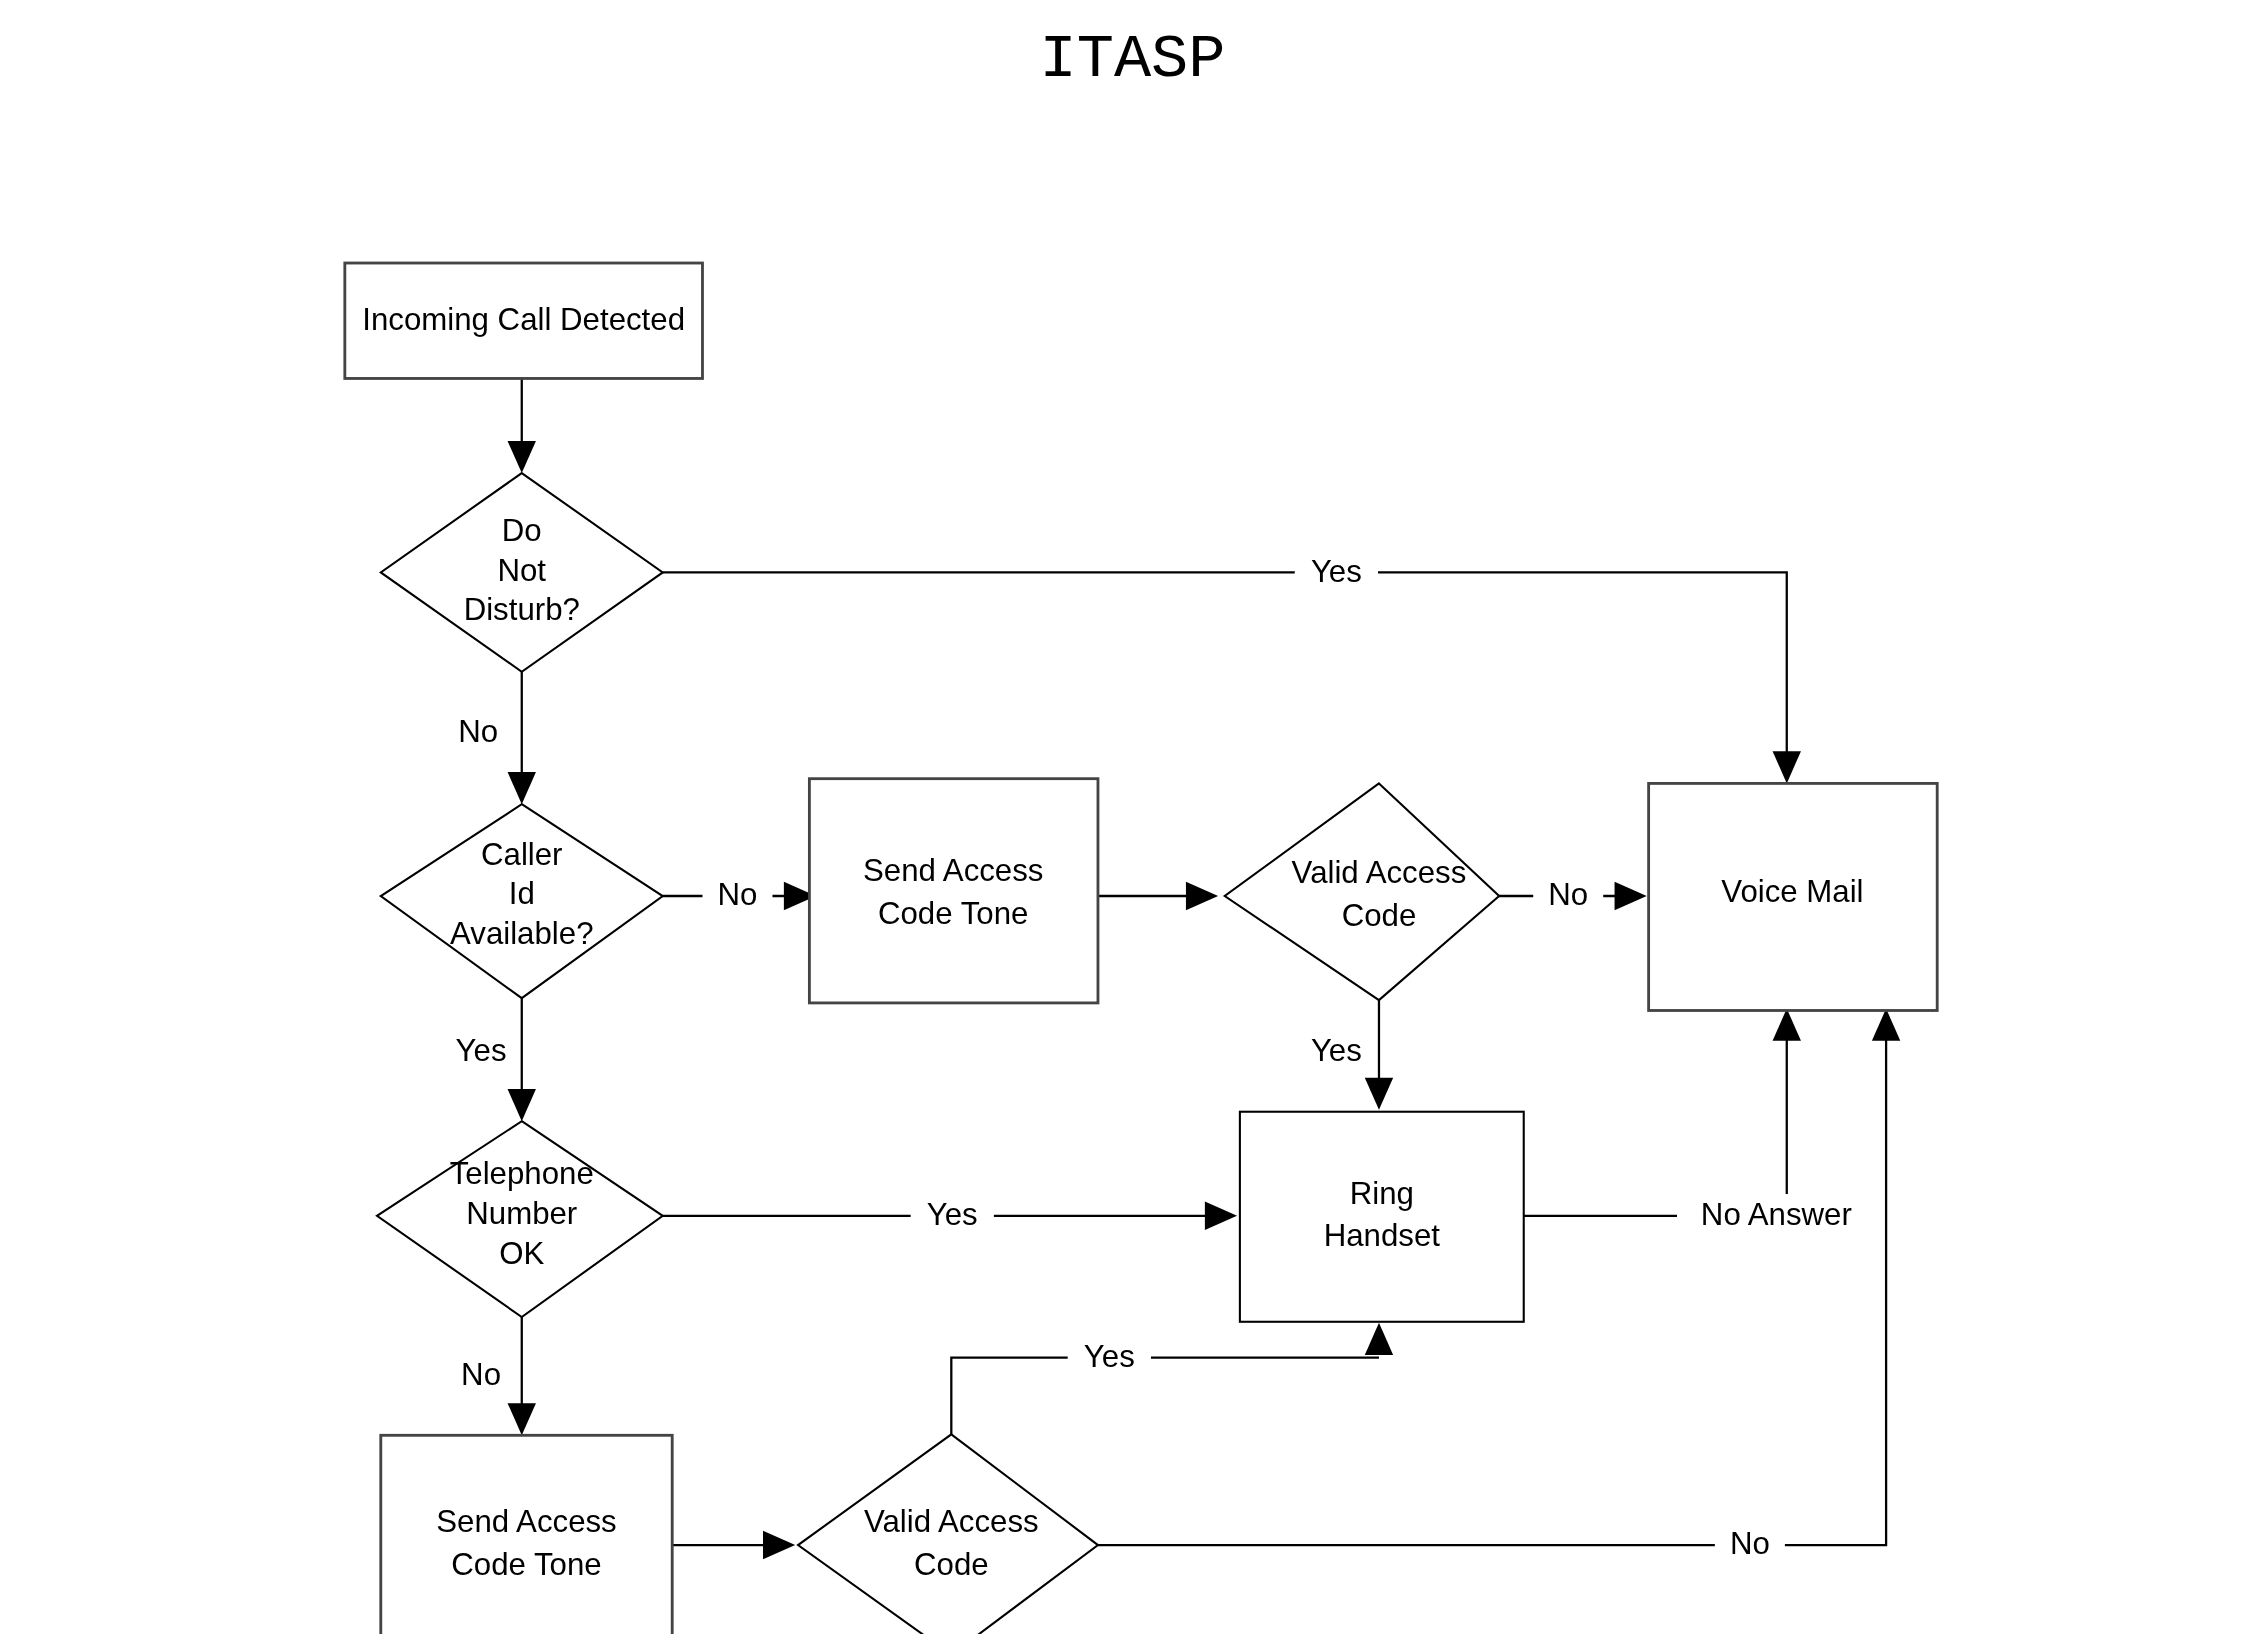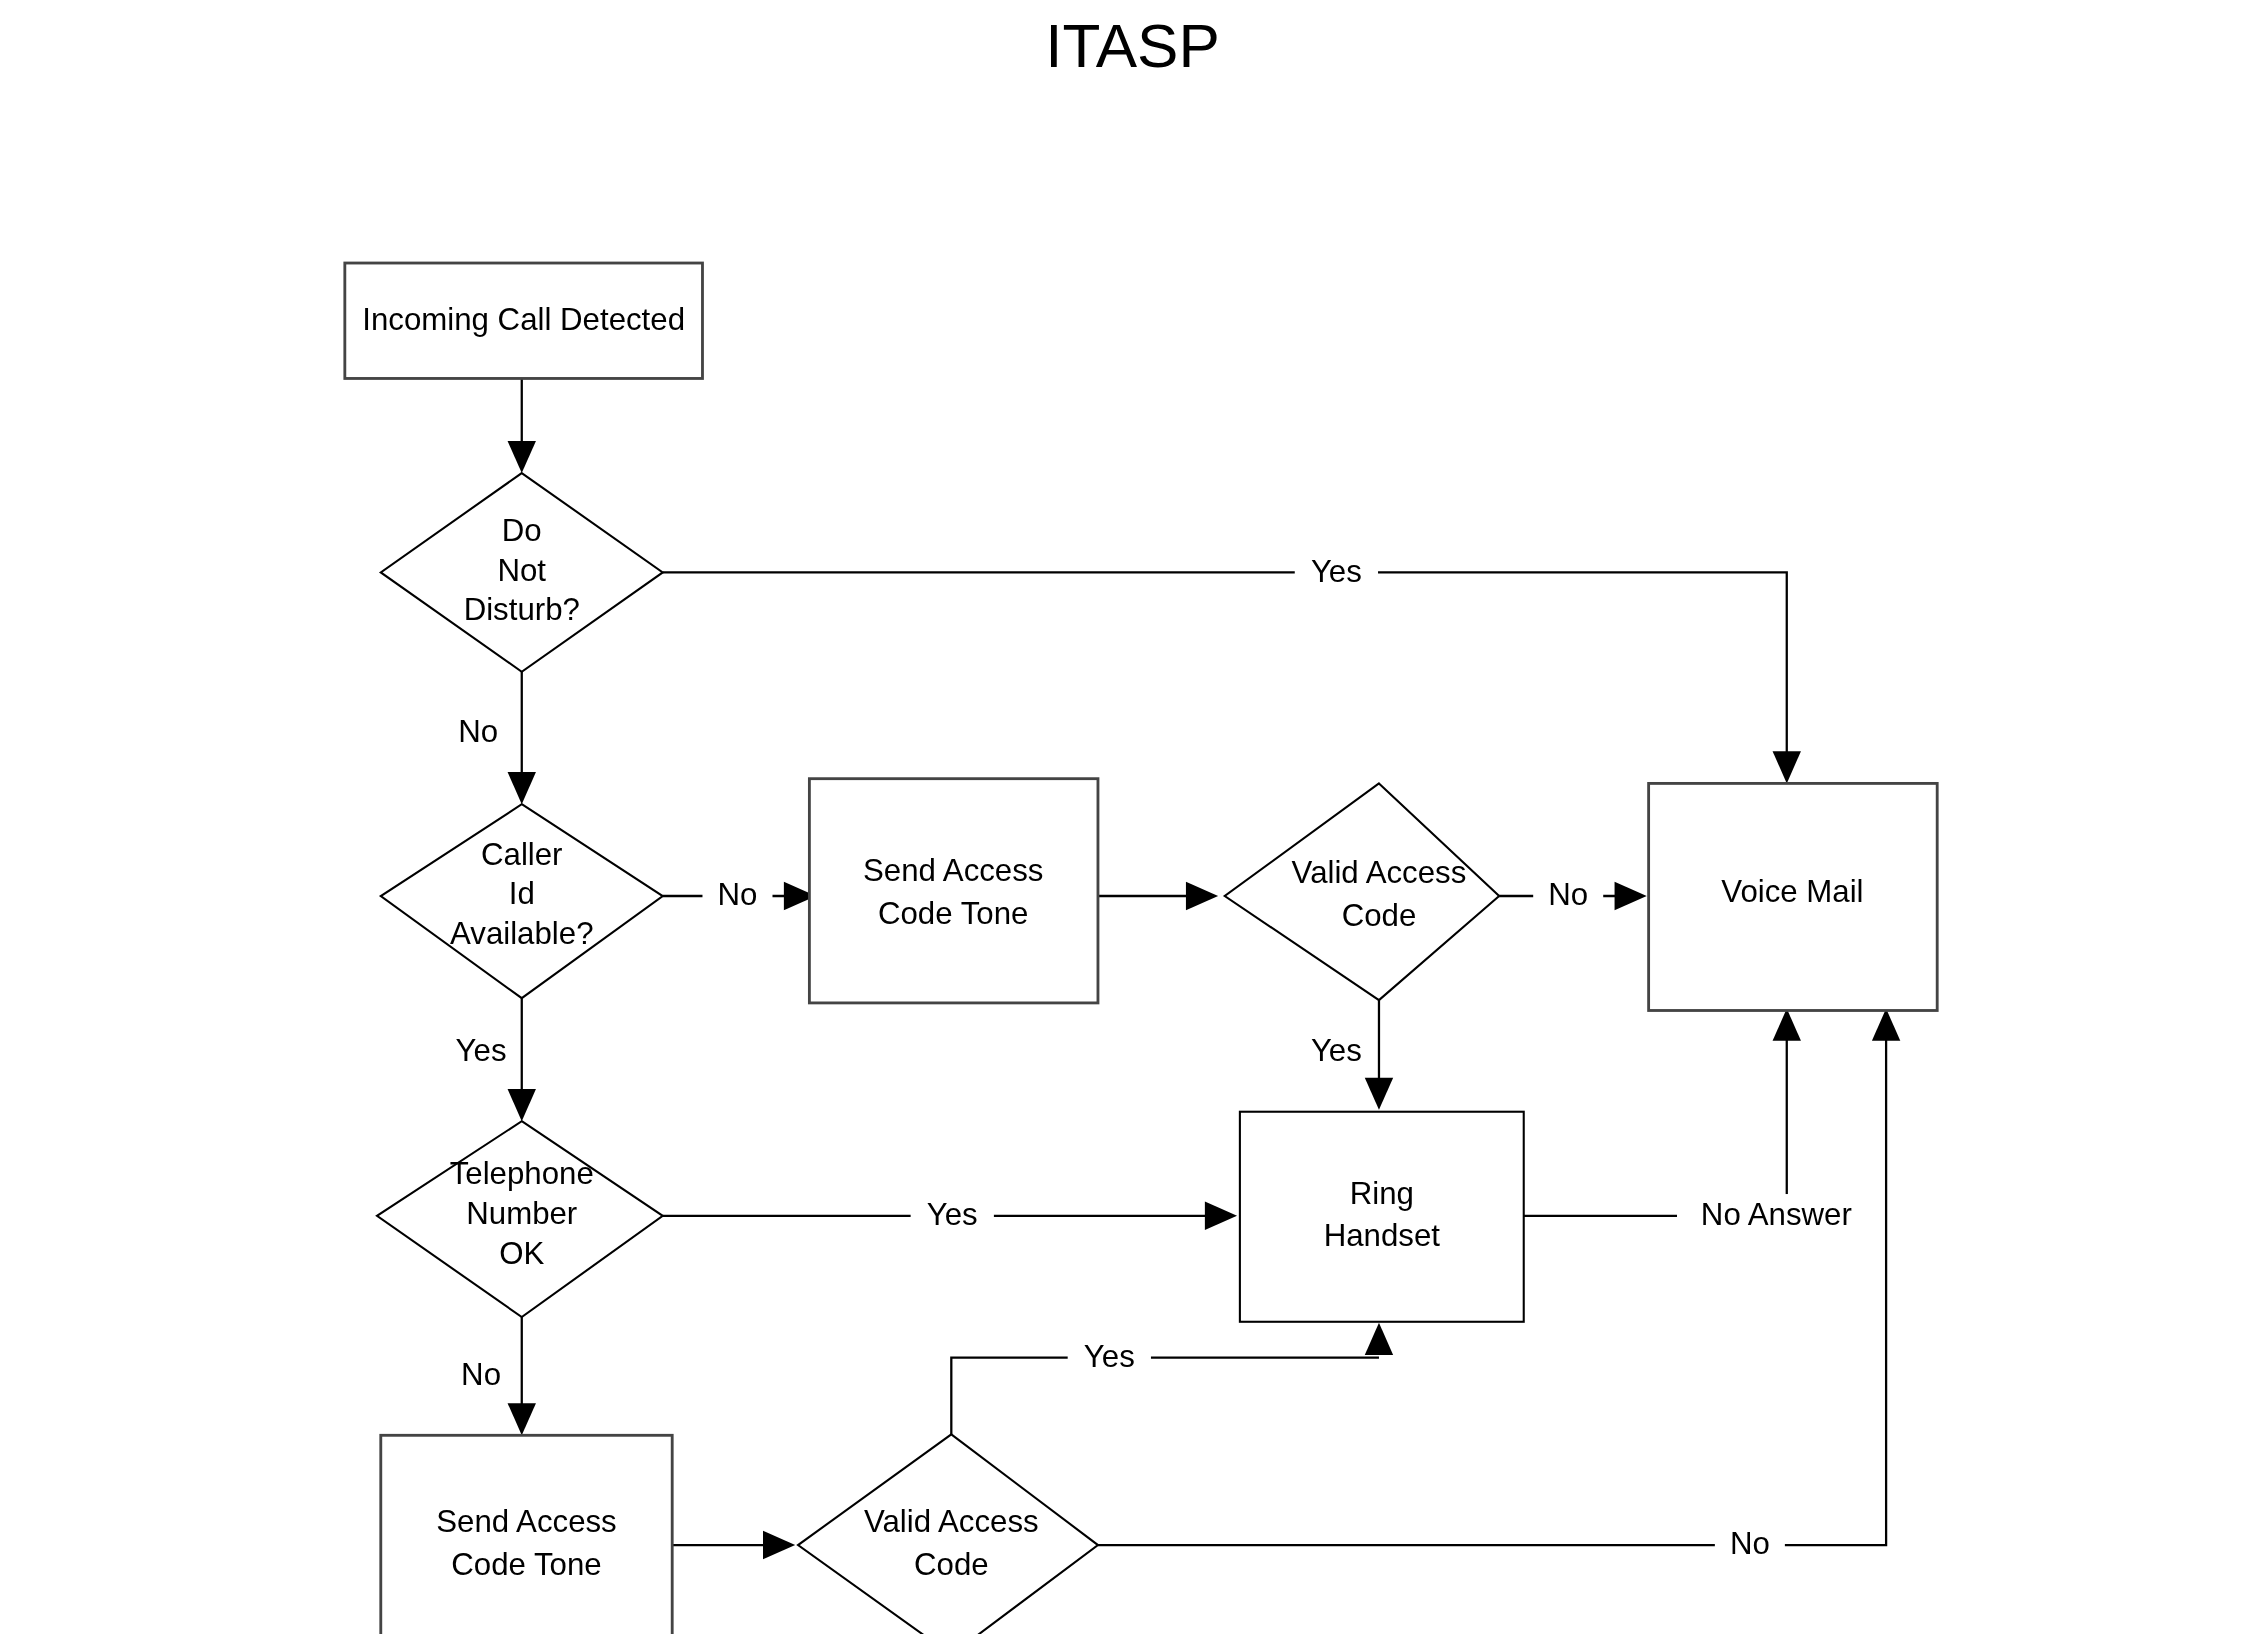--- a/index.html
+++ b/index.html
@@ -15,25 +15,25 @@
   }
   #page {
     position: relative;
     width: 2265px;
     height: 1634px;
     background: #ffffff;
   }
   #title {
     position: absolute;
     left: 0;
-    top: 10px;
+    top: 24px;
     width: 2265px;
     text-align: center;
     font-size: 62px;
-    font-family: Liberation Sans, sans-serif;
+    font-family: Liberation Mono, monospace;
     color: #000000;
     letter-spacing: 0px;
   }
   svg#flow {
     position: absolute;
     left: 0;
     top: 0;
     width: 2265px;
     height: 1634px;
     display: block;

